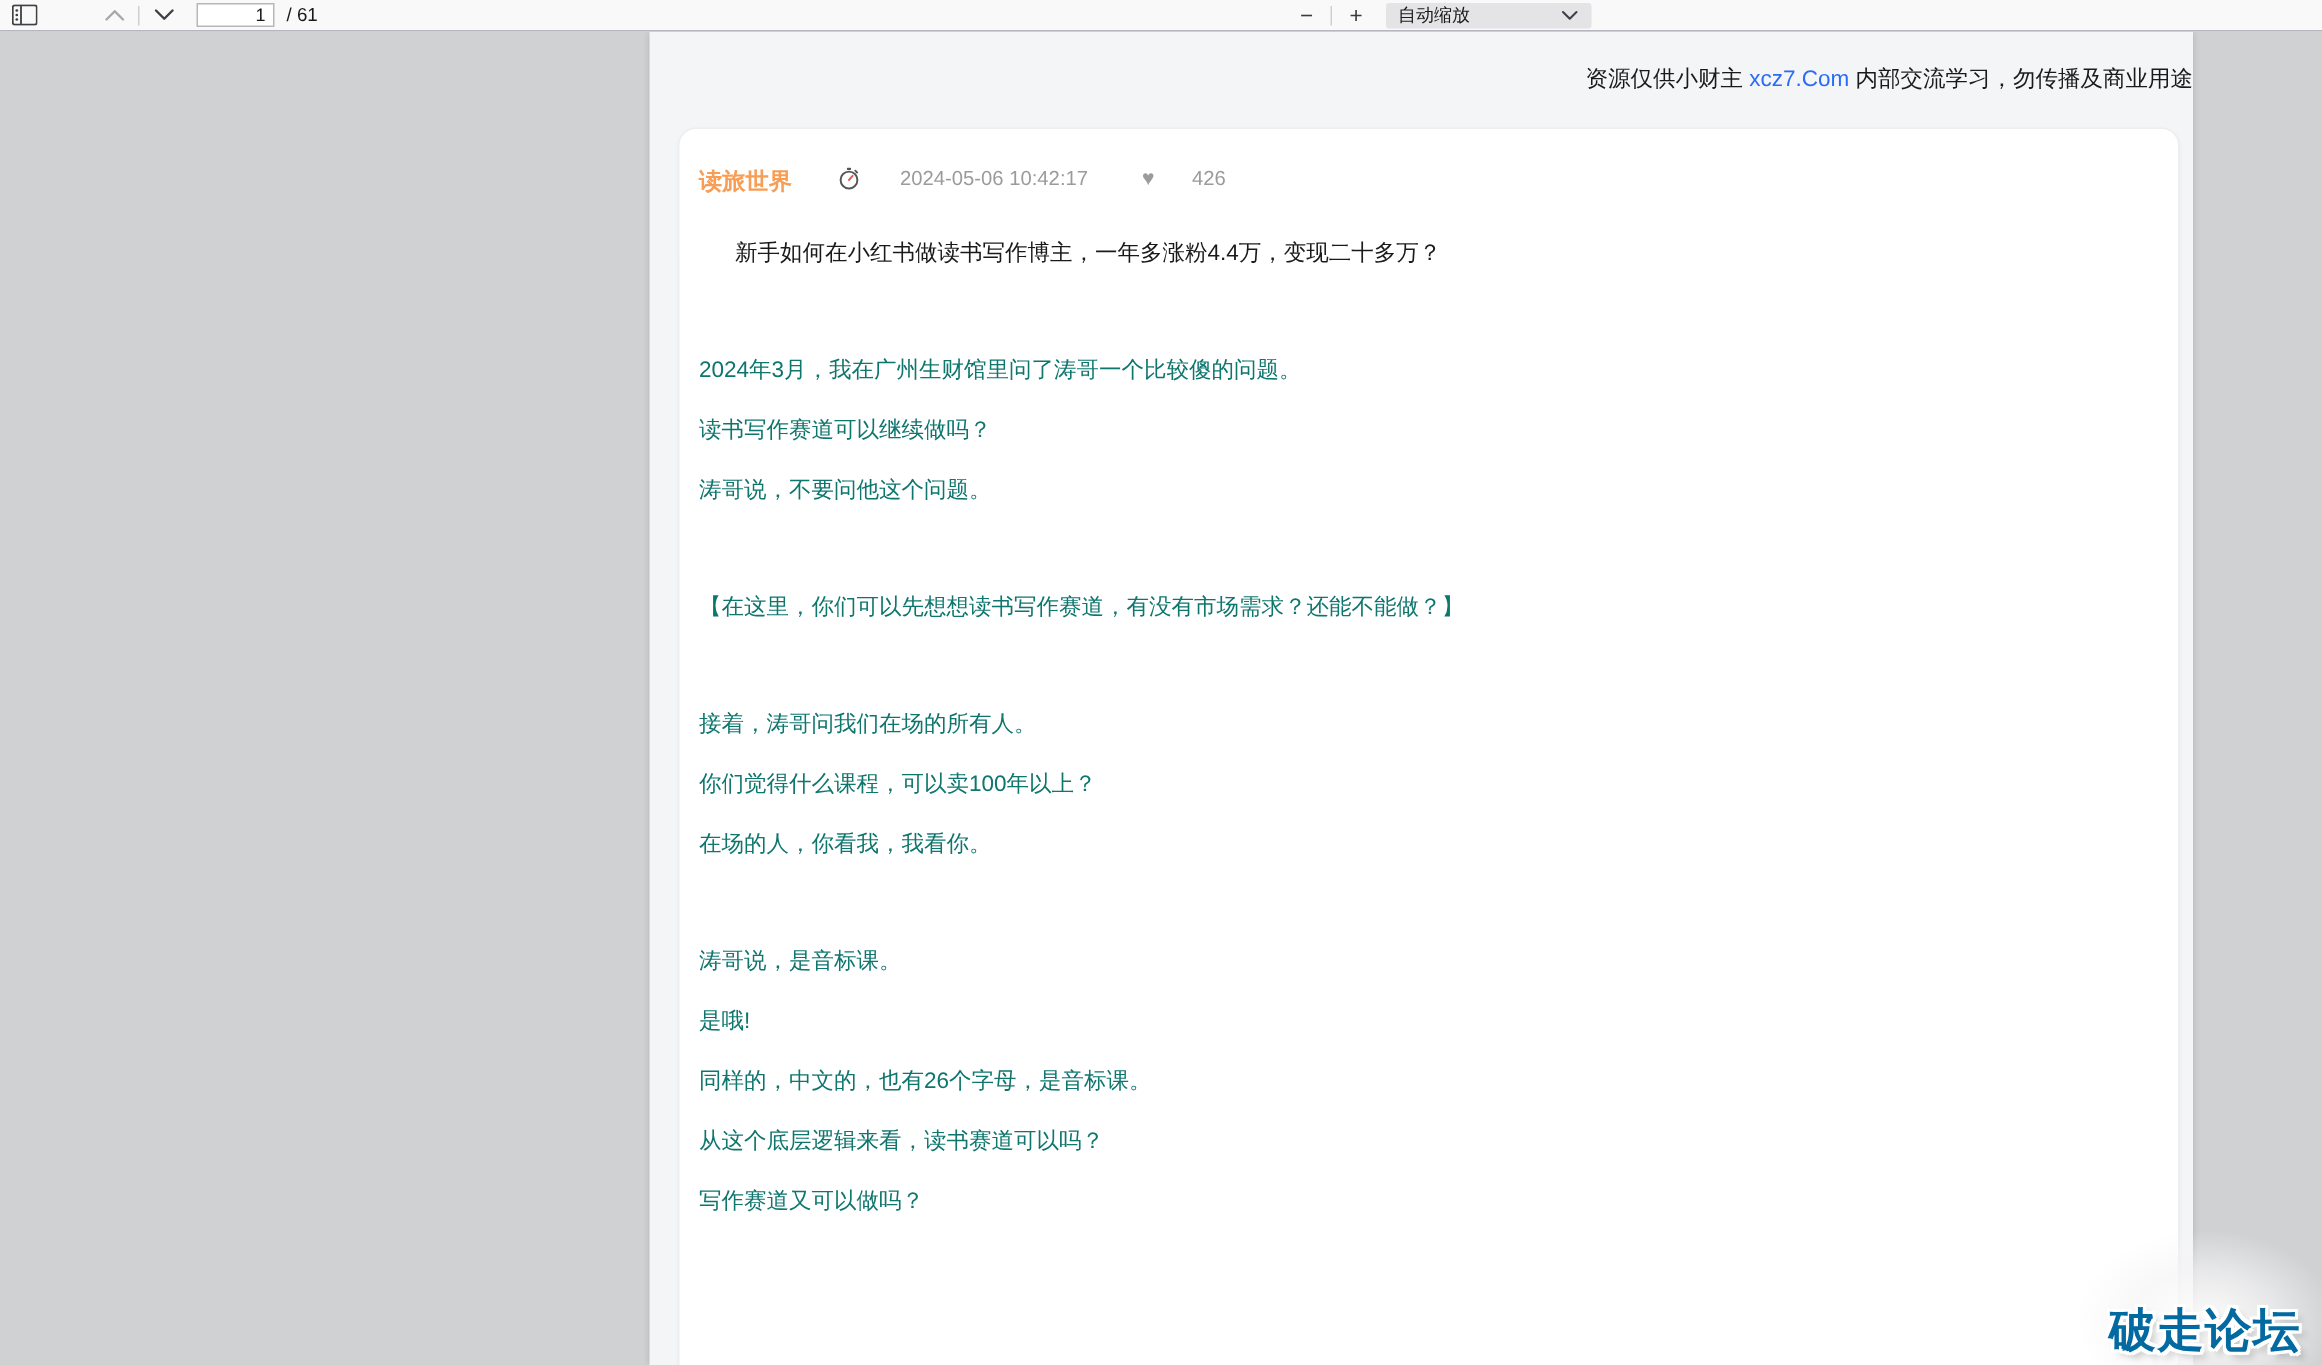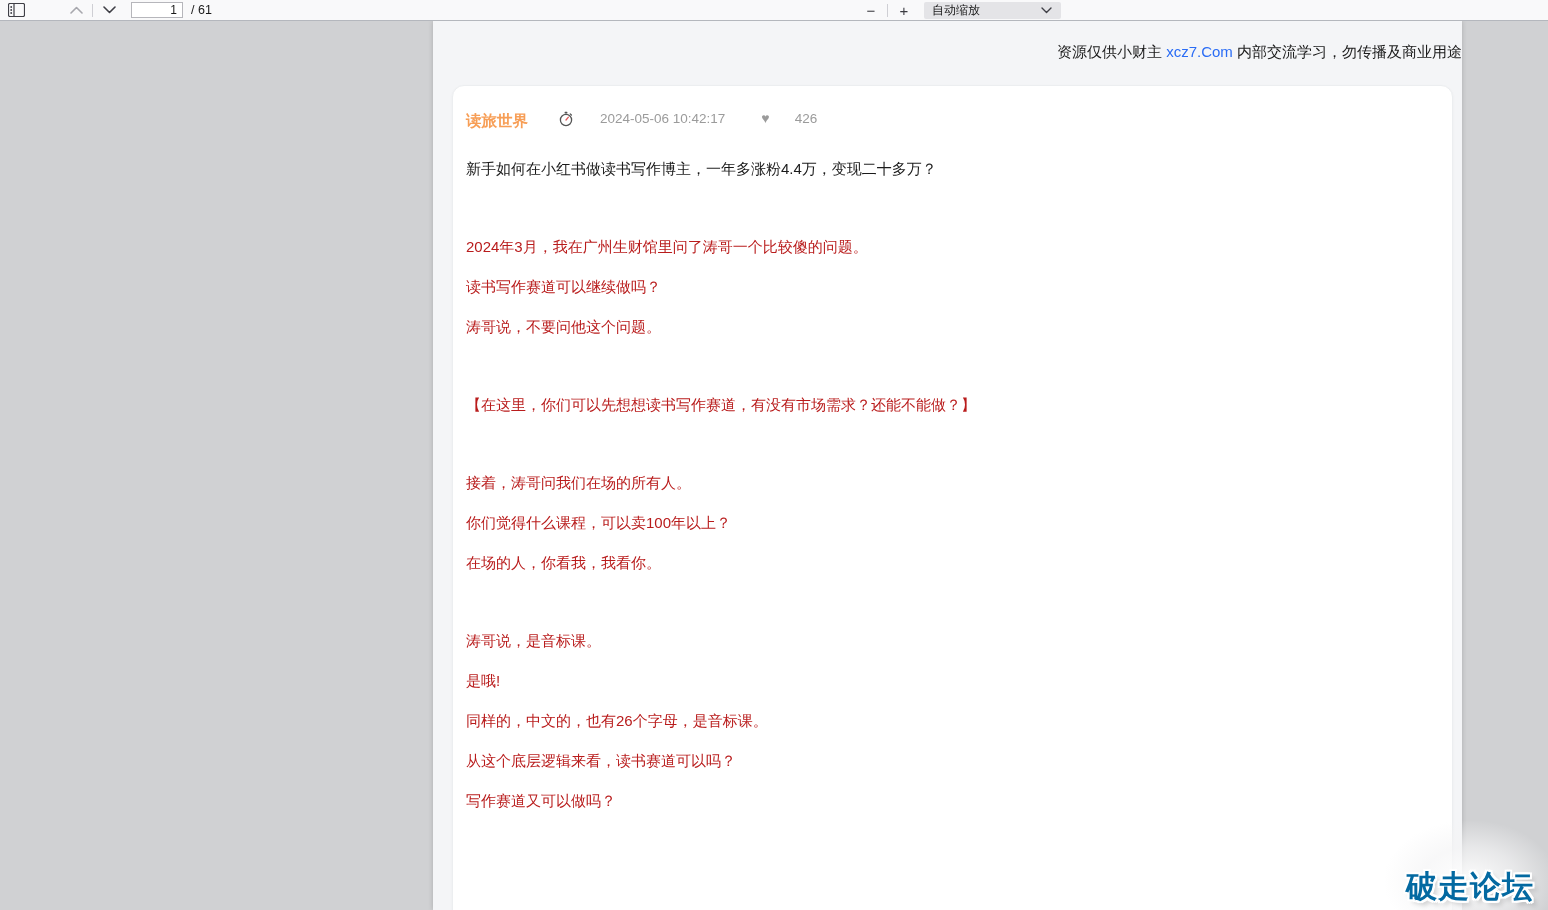--- a/index.html
+++ b/index.html
@@ -68,24 +68,24 @@
   .card-content { padding: 25px 13px 40px 13px; }
 
   .meta-row { display: flex; align-items: flex-start; height: 20px; gap: 20px; }
   .author-name { color: #f79e56; font-weight: bold; font-size: 15.5px; }
   .clock-icon { margin-left: 10px; display: inline-flex; }
   .meta-date { margin-left: 6px; font-size: 13.5px; color: #9b9b9b; }
   .heart-icon { margin-left: 16px; font-size: 14px; color: #9b9b9b; line-height: 14px; }
   .meta-likes { margin-left: 5px; font-size: 13.5px; color: #9b9b9b; }
 
   .article-title {
-    margin-top: 27px; font-size: 15px; color: #1a1a1a; line-height: 21px;
+    margin-top: 27px; font-size: 15px; color: #1a1a1a; line-height: 21px; margin-left: 24px;
   }
   .para {
-    font-size: 15px; color: #b91c1c; line-height: 20px; margin-top: 20px;
+    font-size: 15px; color: #0f766e; line-height: 20px; margin-top: 20px;
   }
   .para.big { margin-top: 58px; }
 
   
   .watermark {
     position: absolute; right: 14px; bottom: 2px; z-index: 20;
     pointer-events: none;
   }
   .watermark::before {
     content: ""; position: absolute; left: 50%; top: 50%;

